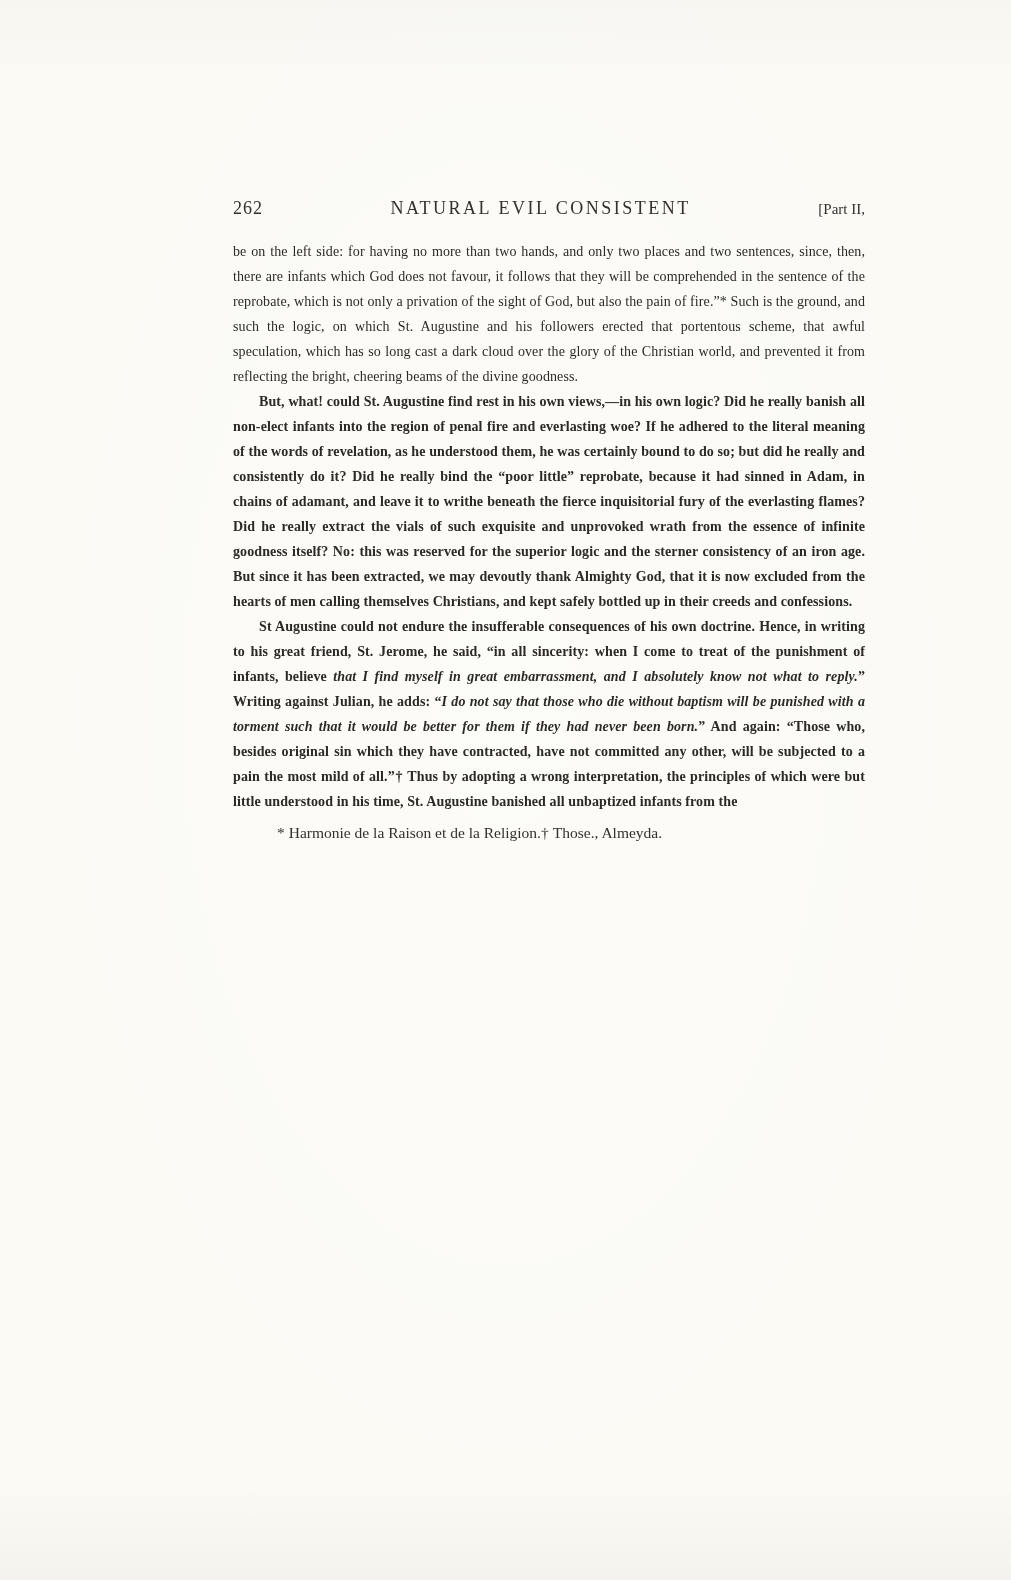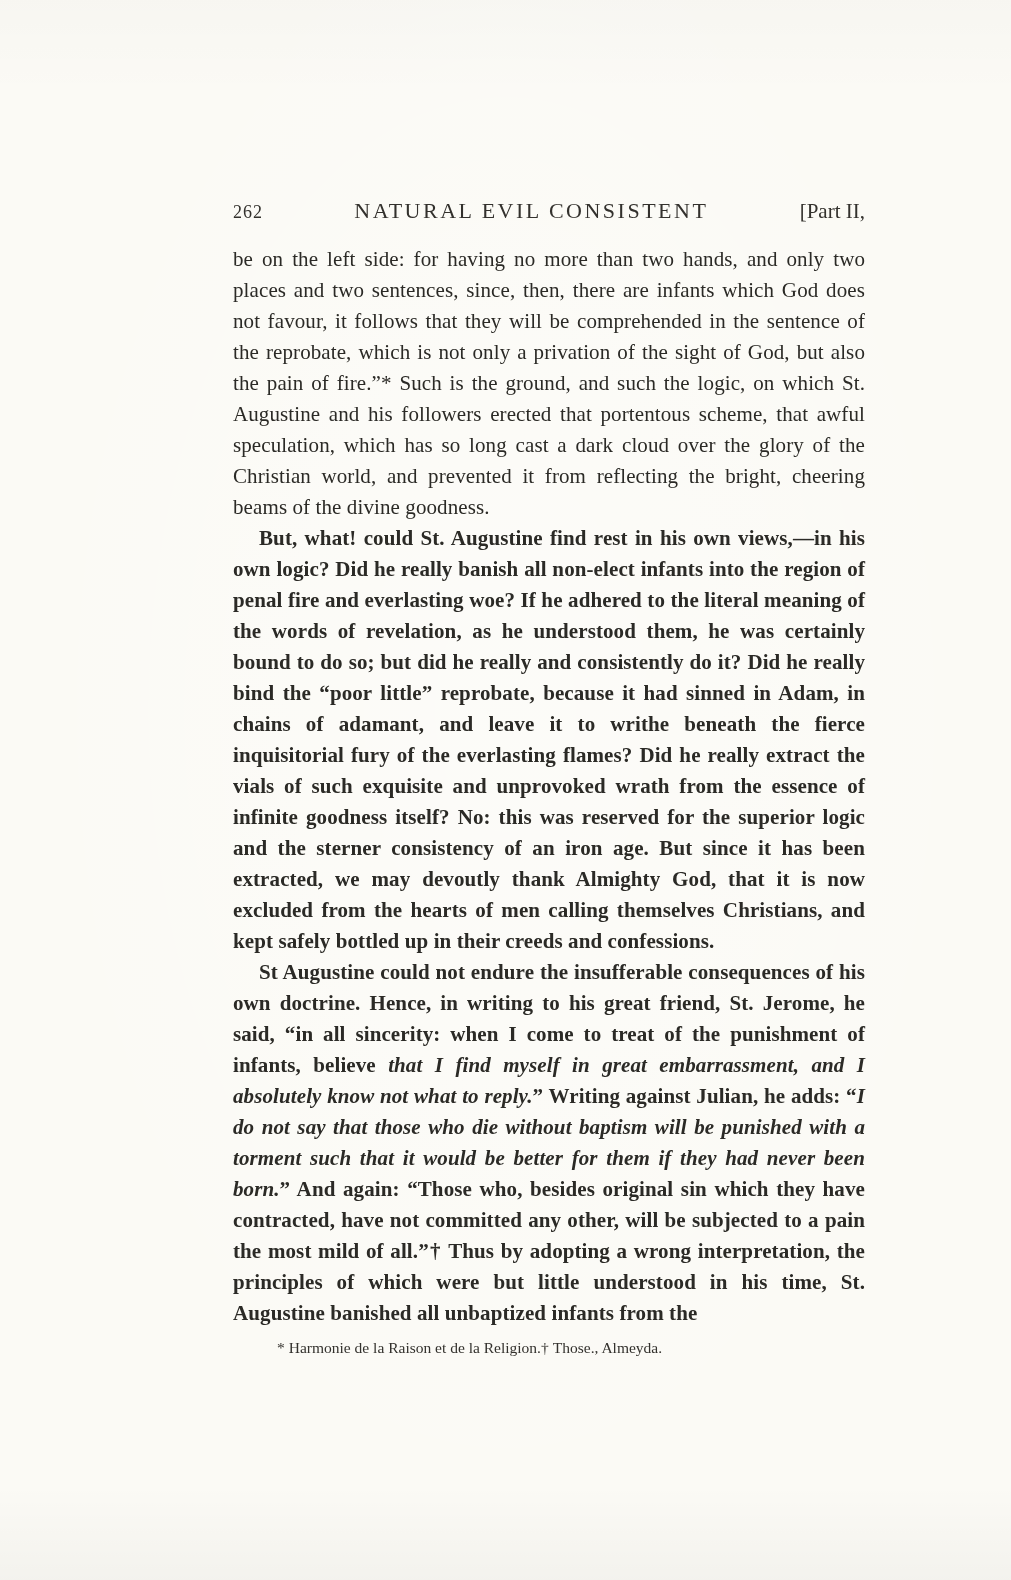--- a/index.html
+++ b/index.html
@@ -34,29 +34,29 @@
     align-items:baseline;
     font-size:18px;
     margin-bottom:20px;
     color:#33312d;
   }
   .running-header .page-number{
     font-size:18px;
     letter-spacing:1px;
   }
   .running-header .running-title{
-    font-size:22px;
+    font-size:18px;
     letter-spacing:2.5px;
   }
   .running-header .part-label{
-    font-size:21px;
+    font-size:15px;
   }
   .body-text{
-    font-size:21px;
-    line-height:31px;
+    font-size:14px;
+    line-height:25px;
     text-align:justify;
     letter-spacing:0.1px;
   }
   .body-text p{
     margin:0;
   }
   .body-text p.indent{
     text-indent:26px;
     font-weight:bold;
   }

